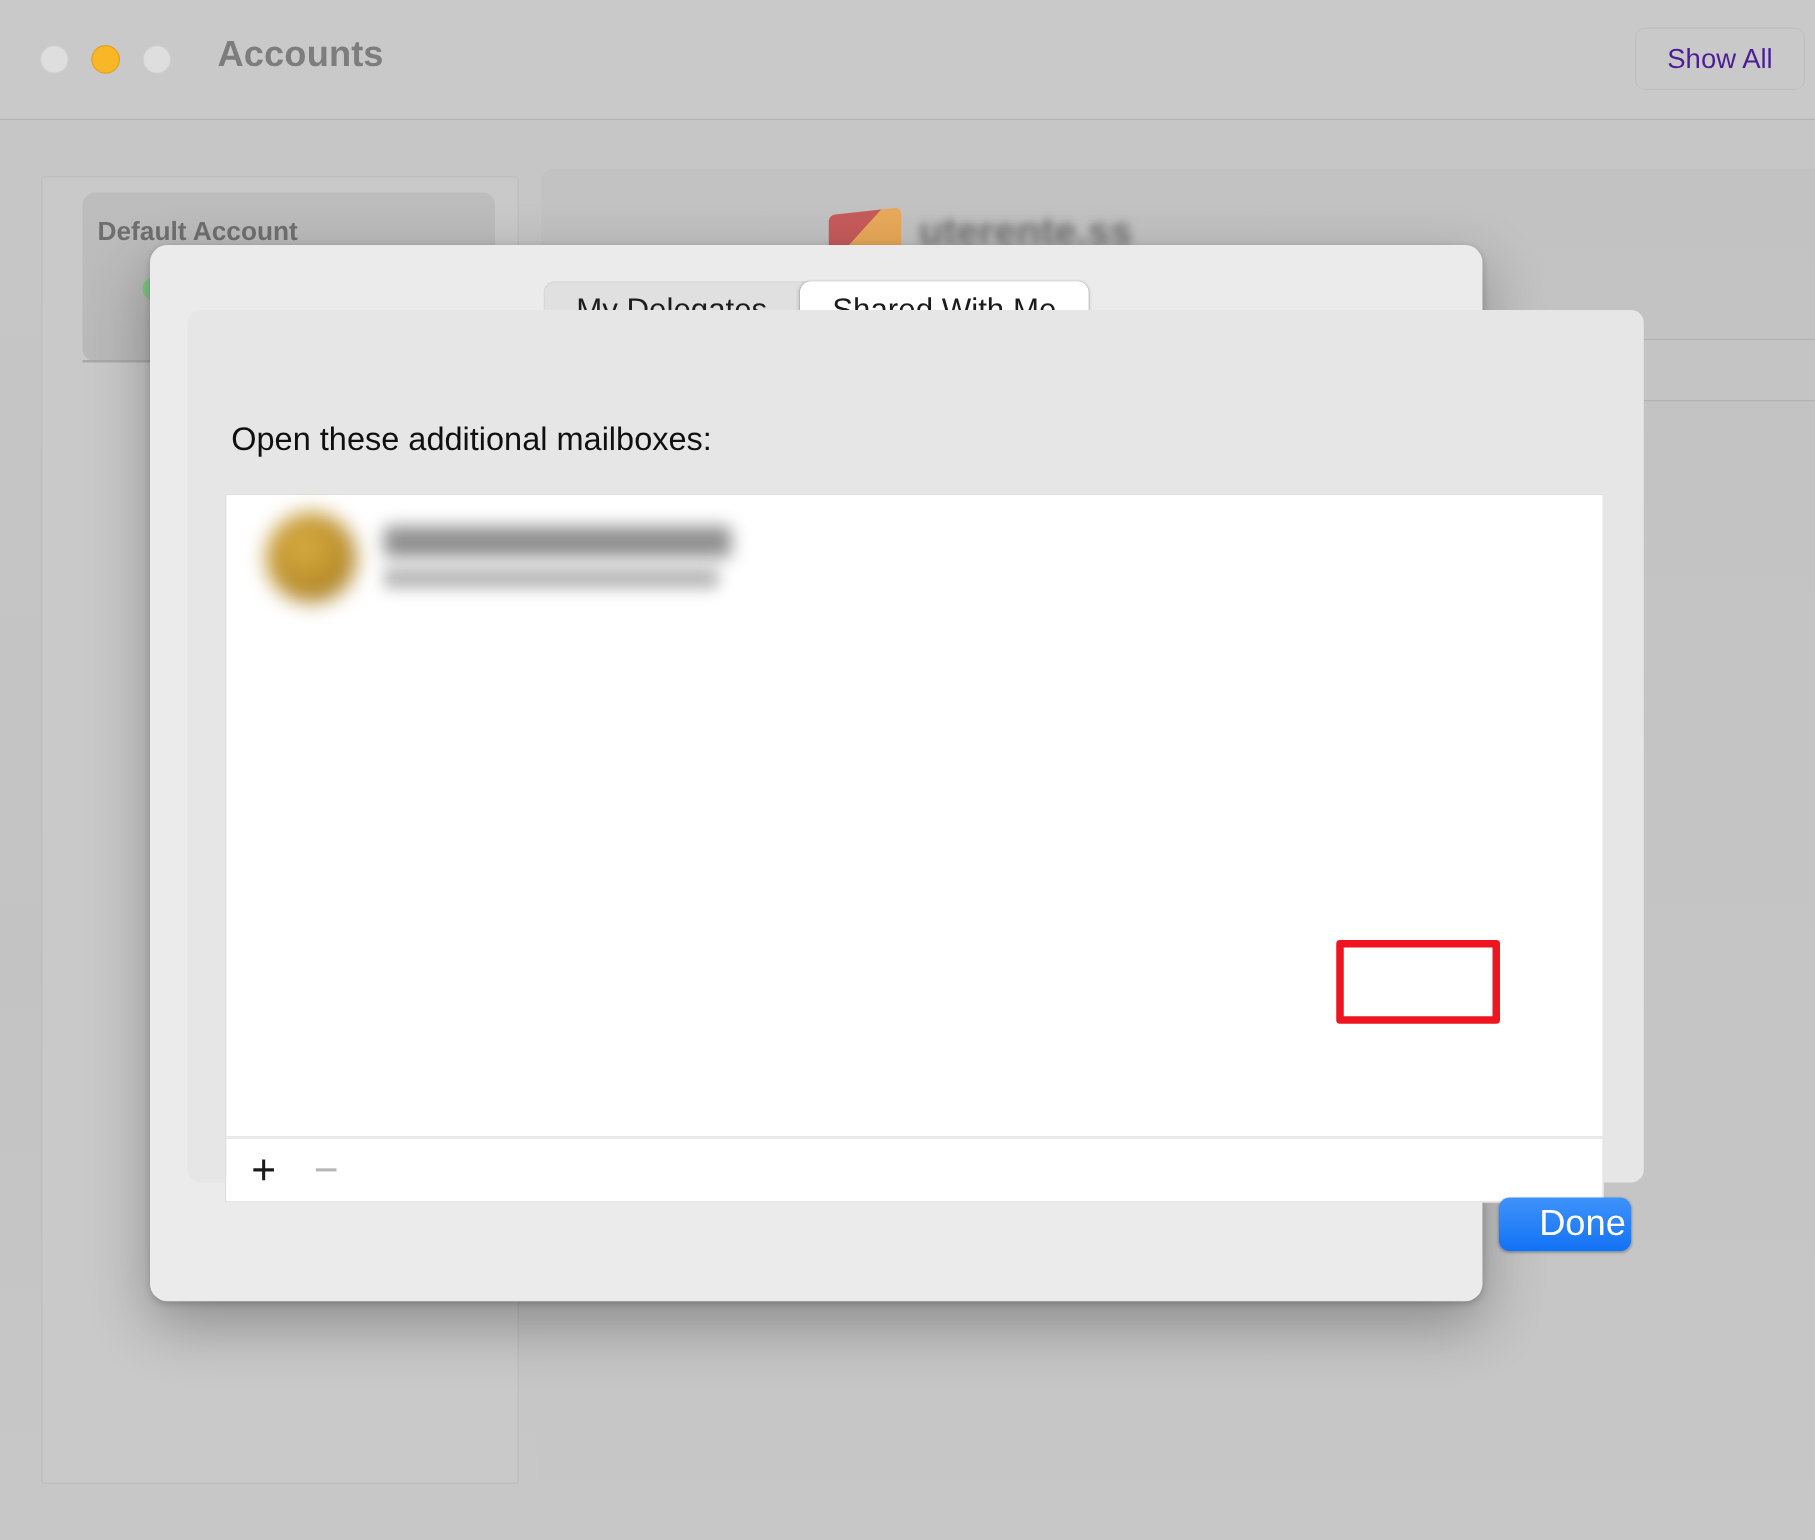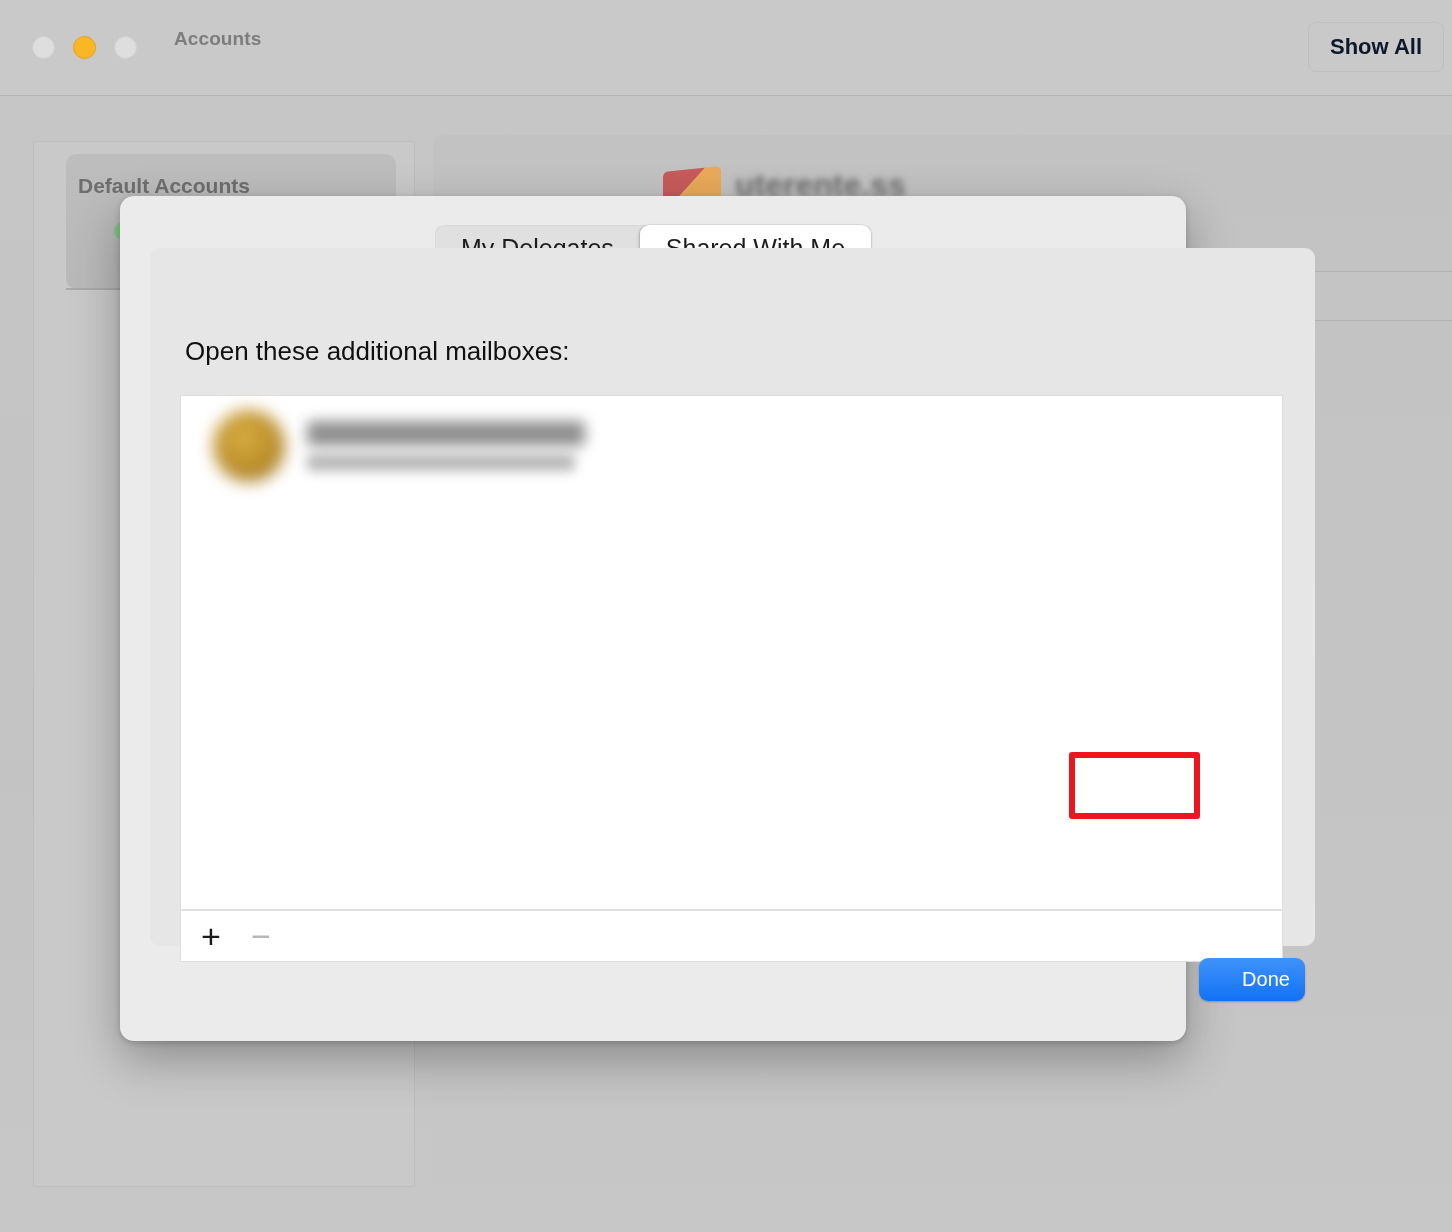--- a/index.html
+++ b/index.html
@@ -17,30 +17,30 @@
     background: #c9c9c9;
     border-bottom: 1px solid #b4b4b4;
   }
   .traffic { position: absolute; top: 36px; display: flex; gap: 18px; left: 32px; }
   .light { width: 23px; height: 23px; border-radius: 50%; }
   .light.close { background: #dedede; border: 1px solid #cfcfcf; }
   .light.min   { background: #f9b625; border: 1px solid #e0a41f; }
   .light.zoom  { background: #dedede; border: 1px solid #cfcfcf; }
   .win-title {
     position: absolute; left: 174px; top: 28px;
-    font-size: 19px; font-weight: bold; color: #7d7d7d;
+    font-size: 29px; font-weight: bold; color: #7d7d7d;
     letter-spacing: .1px;
   }
   .show-all-btn {
     position: absolute; right: 8px; top: 22px;
     width: 136px; height: 50px;
     border: 1px solid #c0c0c0; border-radius: 8px;
     background: #c9c9c9;
-    color: #0f172a; font-size: 22px;
-    display: flex; align-items: center; justify-content: center; font-weight: bold;
+    color: #4c1d95; font-size: 22px;
+    display: flex; align-items: center; justify-content: center;
   }
 
   .win-body {
     position: absolute; left: 0; top: 96px; width: 1452px; height: 1136px;
     background: linear-gradient(180deg,#c6c6c6 0%, #c3c3c3 60%, #c7c7c7 100%);
   }
 
   
   .sidebar {
     position: absolute; left: 33px; top: 45px;
@@ -183,21 +183,21 @@
   }
   .fbtn.add { color: #1a1a1a; margin-left: 5px; }
   .fbtn.rem { color: #b6b6b6; }
 
   .done-wrap { position: absolute; left: 1079px; top: 762px; }
   .done-btn {
     width: 106px; height: 43px;
     background: linear-gradient(180deg,#3f92fb 0%, #1272f4 100%);
     border-radius: 9px;
     display: flex; align-items: center; justify-content: center;
-    color: #ffffff; font-size: 20px;
+    color: #ffffff; font-size: 29px;
     box-shadow: 0 1px 2px rgba(0,0,0,.25);
     padding-left: 28px;
   }
   .annot-box {
     position: absolute; left: 1069px; top: 752px;
     width: 131px; height: 67px;
     border: 6px solid #ee1520;
     border-radius: 3px;
     pointer-events: none;
   }
@@ -214,21 +214,21 @@
       <div class="light zoom"></div>
     </div>
     <div class="win-title">Accounts</div>
     <div class="show-all-btn">Show All</div>
   </div>
 
   <div class="win-body">
 
     <div class="sidebar">
       <div class="acct-card">
-        <div class="hdr">Default Accounts</div>
+        <div class="hdr">Default Account</div>
         <div class="acct-dot"></div>
         <div class="acct-line1">a</div>
         <div class="acct-line2">a</div>
       </div>
       <div class="acct-sep"></div>
     </div>
 
     <div class="detail-panel">
       <div class="detail-email-row">
         <div class="stamp-icon"></div>

